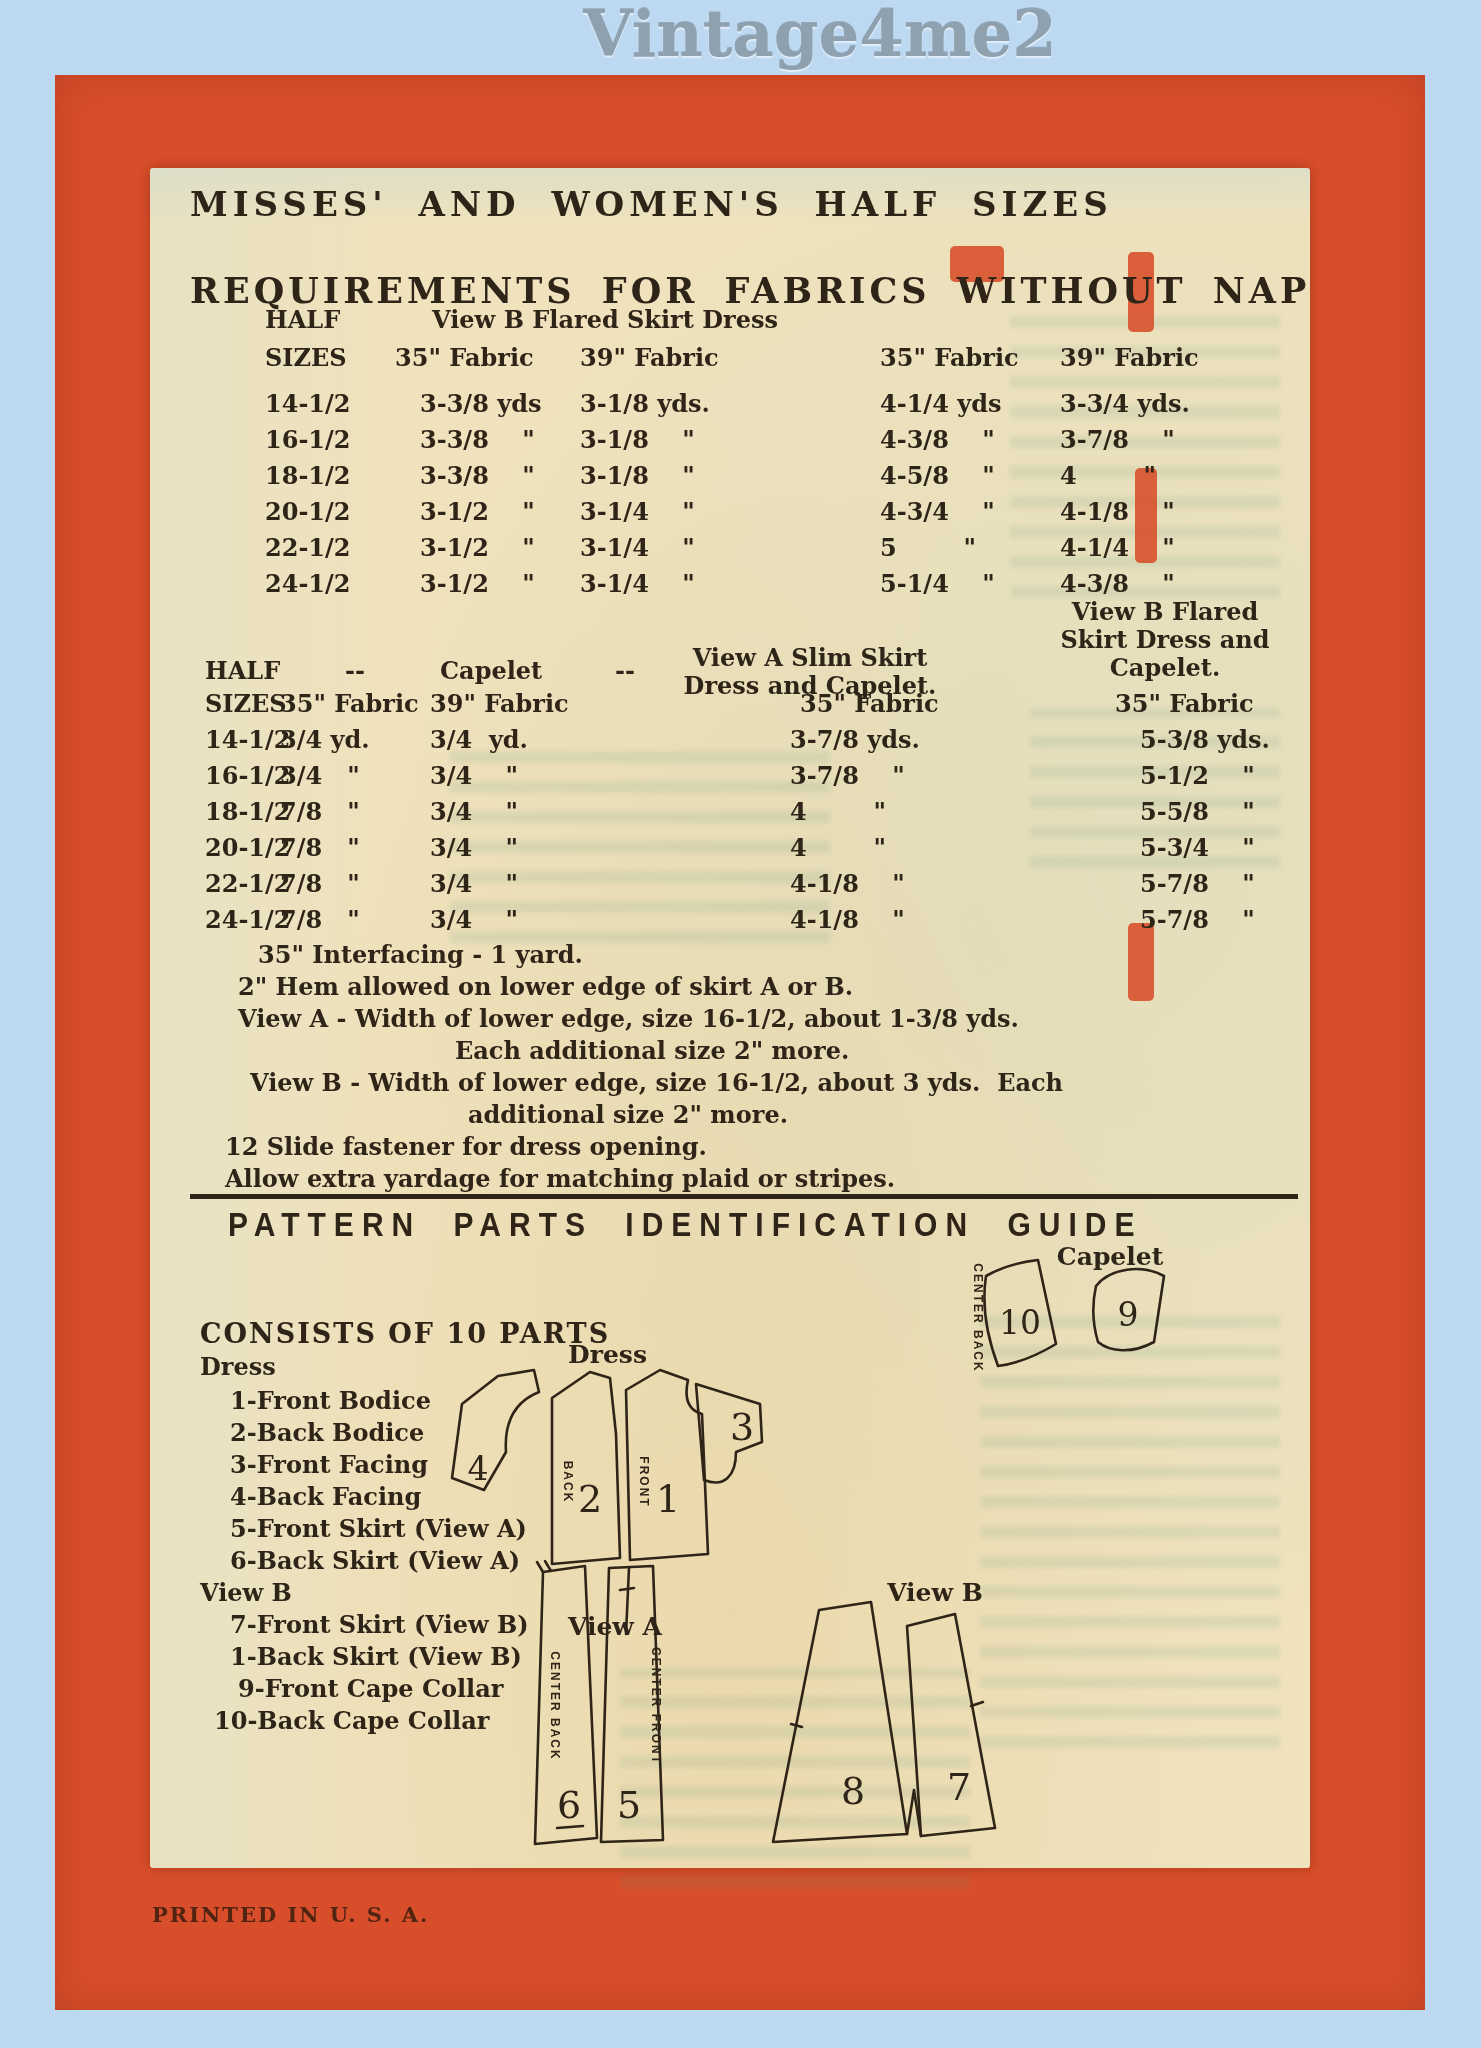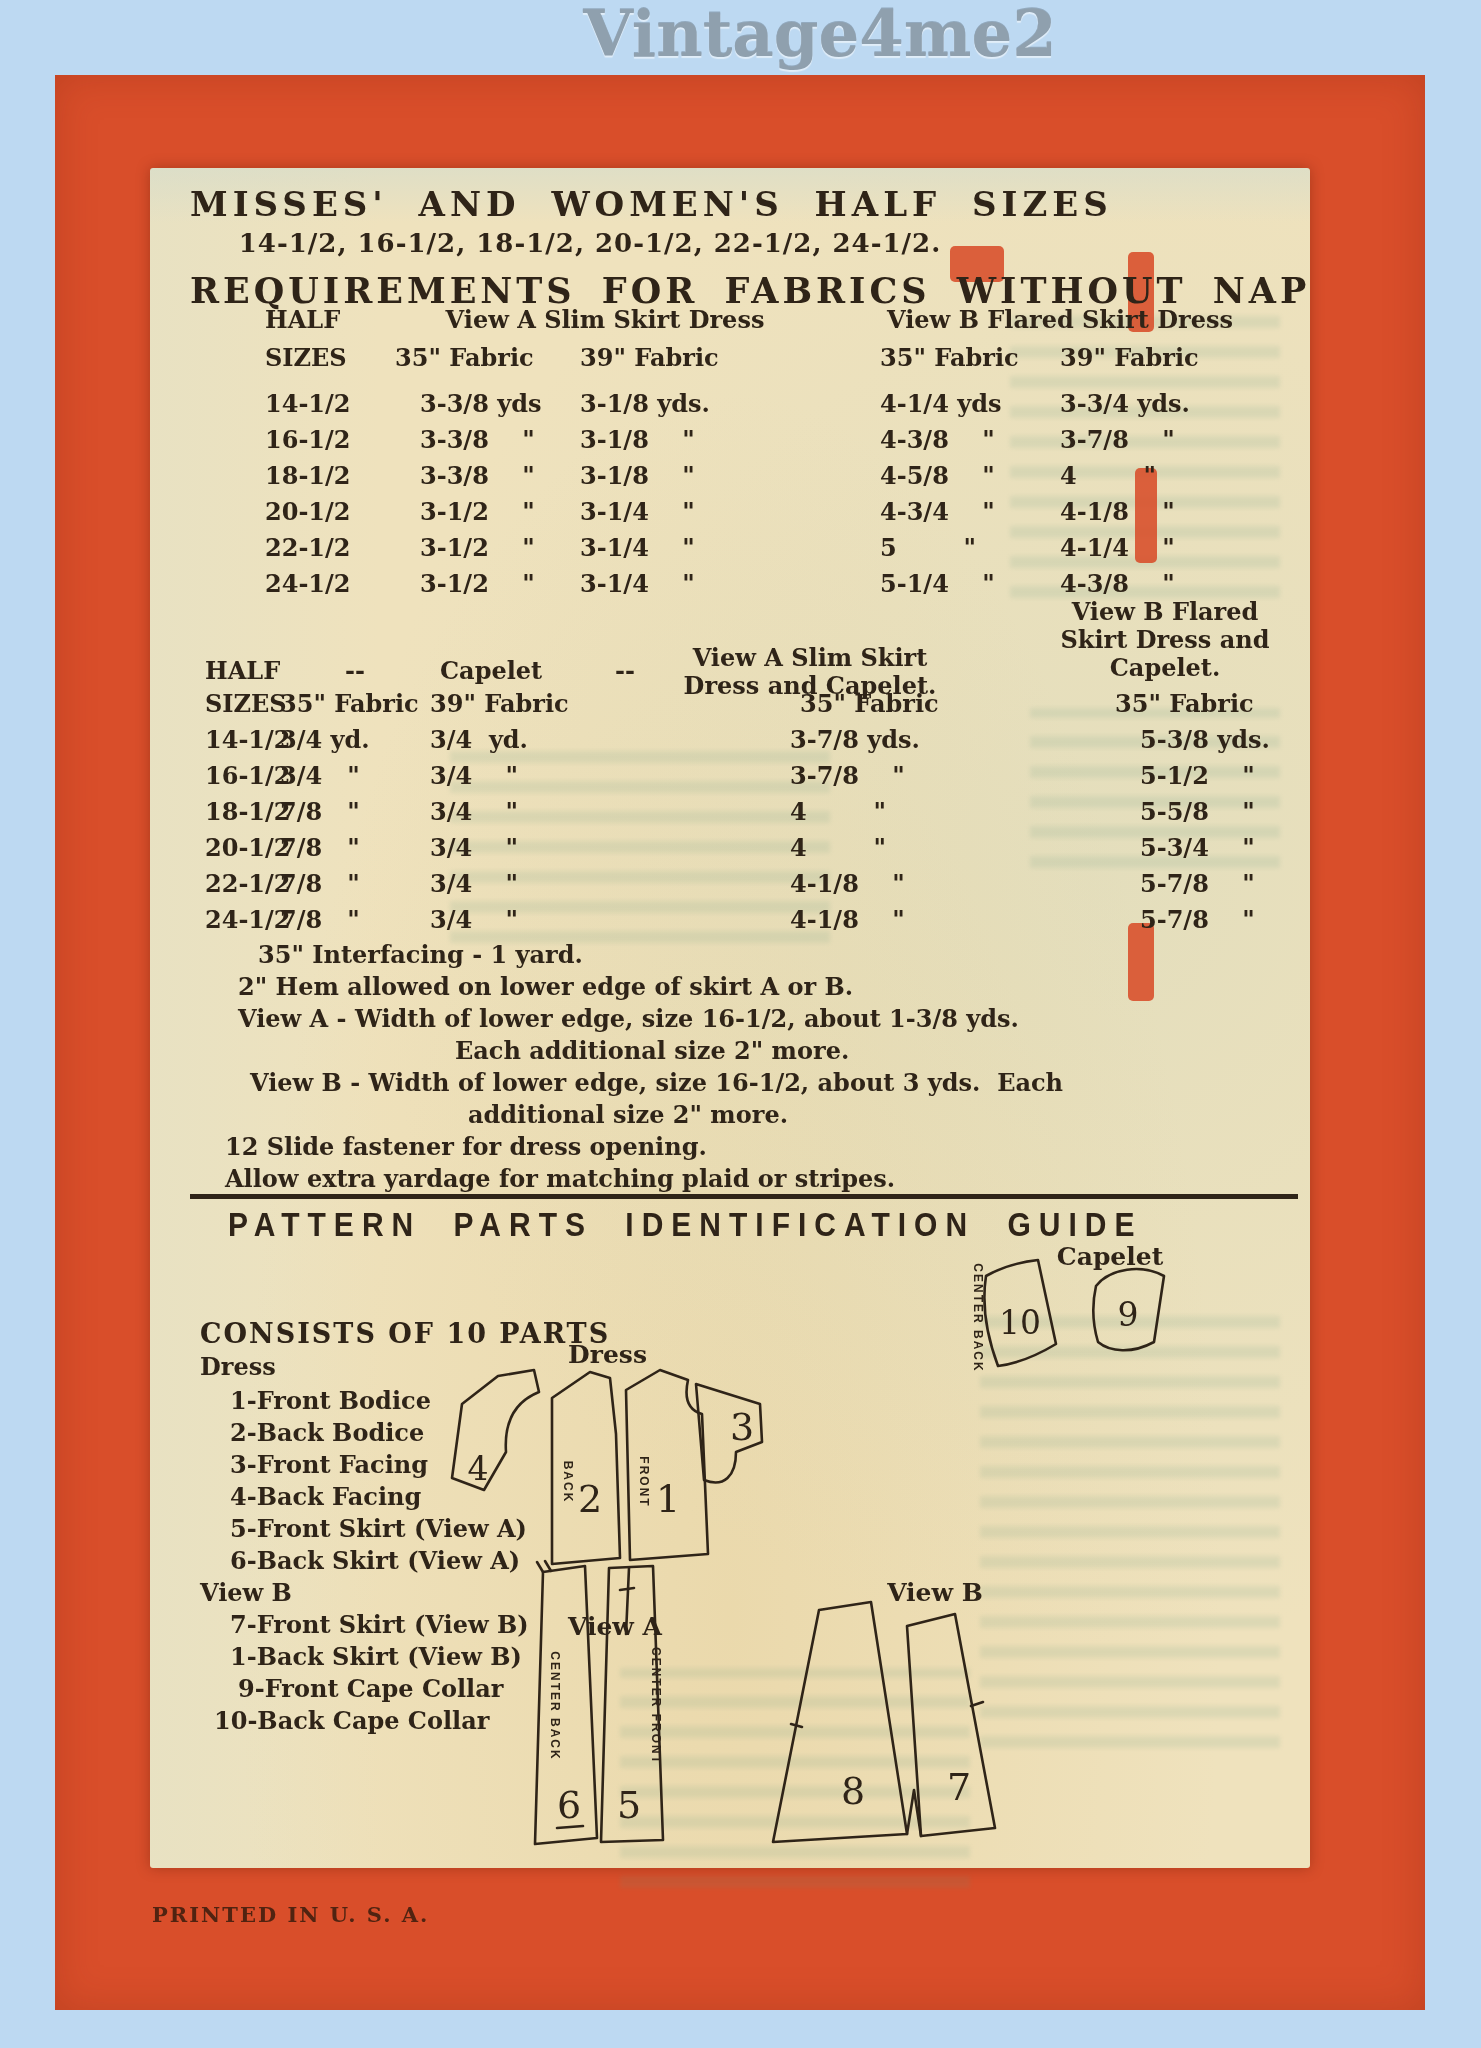--- a/index.html
+++ b/index.html
@@ -78,27 +78,25 @@
     <div class="bleed" style="left:300px;top:575px;width:380px;height:200px;"></div>
     <div class="bleed" style="left:830px;top:1130px;width:300px;height:450px;"></div>
     <div class="bleed" style="left:470px;top:1500px;width:350px;height:220px;"></div>
 
     <div class="stain" style="left:800px;top:78px;width:54px;height:36px;"></div>
     <div class="stain" style="left:978px;top:84px;width:26px;height:80px;"></div>
     <div class="stain" style="left:985px;top:300px;width:22px;height:95px;"></div>
     <div class="stain" style="left:978px;top:755px;width:26px;height:78px;"></div>
 
     <div class="title">MISSES' AND WOMEN'S HALF SIZES</div>
-    <div class="sizesline">14-1/2, 16-1/2, 18-1/2, 20-1/2, 22-1/2, 24-1/2.</div>
     <div class="subtitle">REQUIREMENTS FOR FABRICS WITHOUT NAP</div>
 
     <div class="t t1">
       <div class="grid ggrid">
         <div class="cell gl">HALF</div>
-        <div class="cell gc">View A Slim Skirt Dress</div>
         <div class="cell gc">View B Flared Skirt Dress</div>
       </div>
       <div class="grid grid5 hrow">
         <div class="cell c0">SIZES</div>
         <div class="cell c1">35" Fabric</div>
         <div class="cell c2">39" Fabric</div>
         <div class="cell c3">35" Fabric</div>
         <div class="cell c4">39" Fabric</div>
       </div>
       <div class="grid grid5 body">

